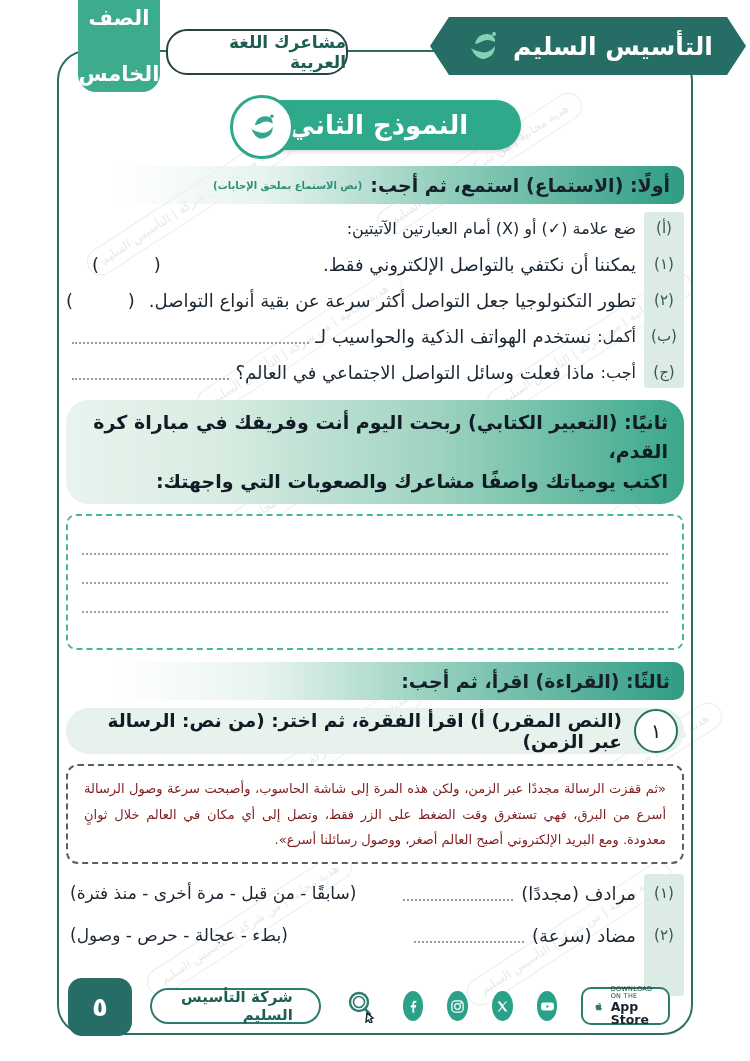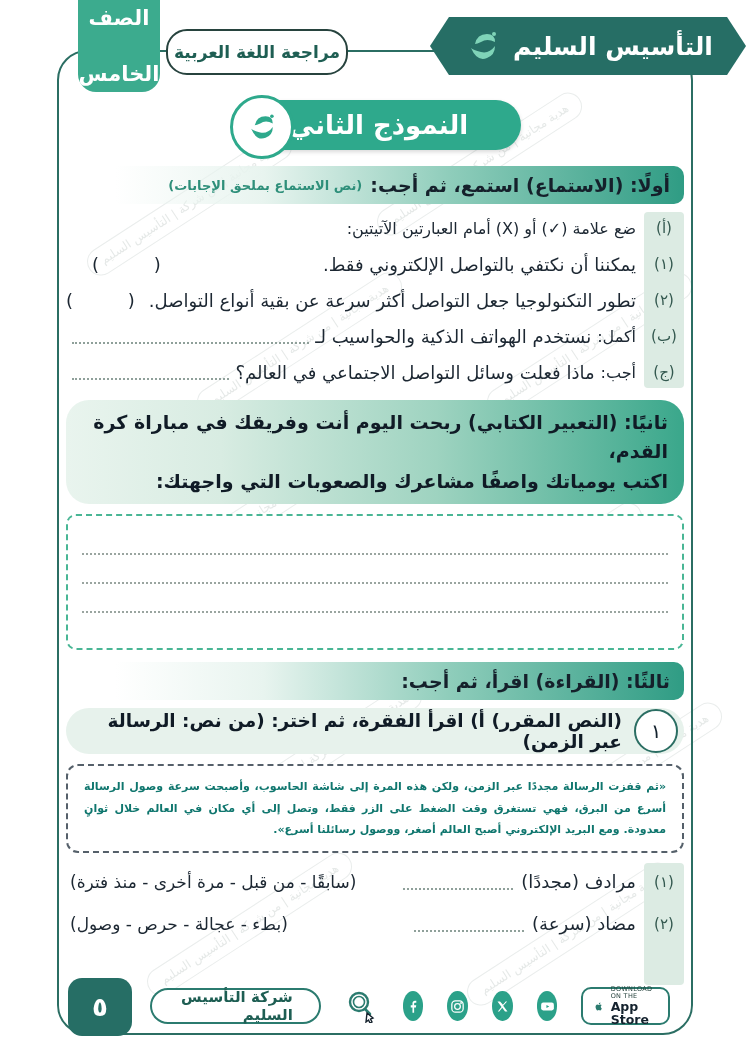--- a/index.html
+++ b/index.html
@@ -31,21 +31,21 @@
   .model-pill .logo-circle{position:absolute;left:-6px;top:-5px;width:58px;height:58px;background:#fff;border:3px solid #2ea98c;
       border-radius:50%;display:flex;align-items:center;justify-content:center;}
   .logo-circle svg{width:36px;height:36px;}
 
   
   .content{position:absolute;left:66px;right:66px;top:166px;z-index:5;}
 
   .sec-header{display:flex;align-items:center;gap:8px;height:38px;border-radius:10px;padding:0 14px;
       background:linear-gradient(to left,#2f9c84 0%,#8fcdbb 38%,#e8f4ef 68%,rgba(255,255,255,0) 92%);}
   .sec-header .h{font-weight:bold;font-size:19px;color:#15202b;}
-  .sec-header .note{font-weight:bold;font-size:13px;color:#2e8f7a;}
+  .sec-header .note{font-weight:bold;font-size:10px;color:#2e8f7a;}
 
   .band-rows{position:relative;margin-top:6px;}
   .band{position:absolute;right:0;top:2px;bottom:2px;width:40px;background:#dcebe3;border-radius:4px;z-index:0;}
   .row{position:relative;display:flex;align-items:center;min-height:36px;z-index:1;}
   .row .lbl{flex:0 0 40px;text-align:center;font-size:15px;color:#33584f;}
   .row .txt{font-size:18px;margin-right:8px;}
   .row .bold{font-weight:normal;font-size:16px;}
   .row .ans{margin-right:auto;font-size:18px;letter-spacing:1px;white-space:pre;}
   .dotfill{flex:1 1 auto;border-bottom:2px dotted #8fa09a;height:14px;margin:0 6px;}
   .dotshort{flex:0 0 110px;border-bottom:2px dotted #8fa09a;height:14px;margin:0 8px;}
@@ -57,21 +57,21 @@
   .write-box{margin-top:10px;border:2px dashed #49b695;border-radius:10px;height:112px;padding:10px 14px;
       display:flex;flex-direction:column;justify-content:space-evenly;background:#fff;}
   .write-line{border-bottom:2px dotted #9aa5a0;height:2px;}
 
   .qbar{margin-top:8px;height:46px;background:#e7f2ec;border-radius:23px;display:flex;align-items:center;gap:12px;padding:0 6px;}
   .qnum{flex:0 0 40px;width:40px;height:40px;background:#fff;border:2px solid #2b6e63;border-radius:50%;
       display:flex;align-items:center;justify-content:center;font-size:20px;color:#14222e;}
   .qbar .qtxt{font-weight:bold;font-size:18.5px;color:#101b26;}
 
   .passage{margin-top:10px;border:2px dashed #55606a;border-radius:12px;padding:10px 16px;background:#fff;
-      font-weight:700;font-size:11px;line-height:1.95;text-align:justify;color:#0f766e;}
+      font-weight:400;font-size:13px;line-height:1.95;text-align:justify;color:#7f1d1d;}
 
   .q-row .term{font-size:18px;}
   .q-row .opts{font-size:17px;margin-left:4px;}
   .q-row{min-height:42px;}
 
   
   .page-num{position:absolute;left:68px;top:978px;width:64px;height:58px;background:#266e65;border-radius:14px;
       display:flex;align-items:center;justify-content:center;color:#fff;font-weight:bold;font-size:26px;z-index:6;}
   .footer{position:absolute;left:150px;right:80px;top:985px;height:42px;display:flex;direction:ltr;align-items:center;
       gap:24px;z-index:6;background:transparent;justify-content:center;}
@@ -100,21 +100,21 @@
   <div class="wm" style="left:500px;top:760px">هدية مجانية | من شركة | التأسيس السليم</div>
   <div class="wm" style="left:130px;top:910px">هدية مجانية | من شركة | التأسيس السليم</div>
   <div class="wm" style="left:450px;top:920px">هدية مجانية | من شركة | التأسيس السليم</div>
 
   <div class="frame"></div>
 
   <div class="grade-badge">
     <span>الصف</span>
     <span>الخامس</span>
   </div>
-  <div class="subject-pill">مراجعة اللغة العربية</div>
+  <div class="subject-pill">مشاعرك اللغة العربية</div>
   <div class="brand-banner">
     <span>التأسيس السليم</span>
     <svg class="logo-glyph" viewBox="0 0 40 40">
       <path d="M8 22 q6 14 16 10 q8 -3 8 -12 q-6 8 -14 6 q-8 -2 -10 -4z" fill="#7fd4b8"></path>
       <path d="M12 18 q2 -10 12 -10 q8 0 8 8 q-8 -4 -14 0 q-4 2 -6 2z" fill="#7fd4b8"></path>
       <circle cx="31" cy="8" r="2" fill="#7fd4b8"></circle>
     </svg>
   </div>
 
   <div class="model-pill">

